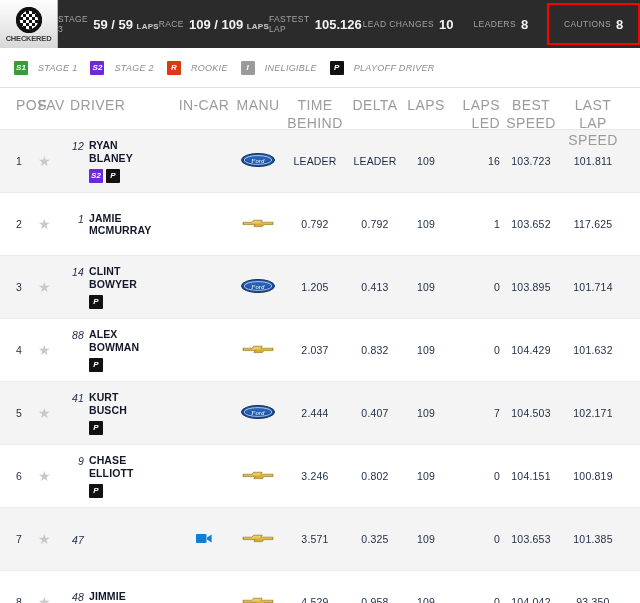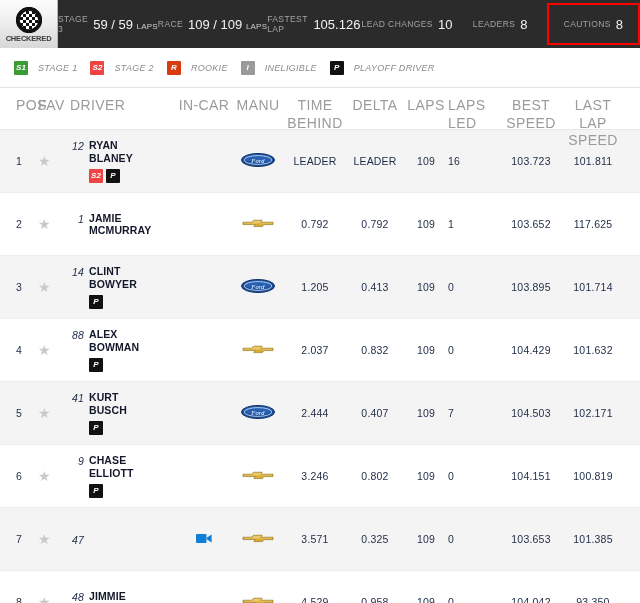--- a/index.html
+++ b/index.html
@@ -54,21 +54,21 @@
   .stat .s-label {
     font-size: 8.5px;
     color: #a3a3a3;
     letter-spacing: 0.4px;
     font-weight: normal;
     text-transform: uppercase;
   }
   .stat .s-value {
     font-size: 13px;
     color: #f2f2f2;
-    font-weight: normal;
+    font-weight: bold;
     white-space: nowrap;
   }
   .stat .s-value .laps-suffix {
     font-size: 8px;
     color: #cccccc;
     letter-spacing: 0.2px;
   }
   .stat.highlighted {
     outline: 2px solid #ff0000;
     outline-offset: -2px;
@@ -118,21 +118,21 @@
     justify-content: center;
     width: 14px; height: 14px;
     font-size: 8px;
     font-weight: bold;
     font-style: italic;
     color: #ffffff;
     border-radius: 1px;
     line-height: 1;
   }
   .badge.s1 { background: #3a9c35; }
-  .badge.s2 { background: #ef4444; }
+  .badge.s2 { background: #6d28d9; }
   .badge.r  { background: #d93b11; }
   .badge.i  { background: #9a9a9a; }
   .badge.p  { background: #111111; }
 
   
   .thead {
     height: 42px;
     background: #ffffff;
     border-bottom: 1px solid #e8e8e8;
     display: flex;
@@ -149,21 +149,21 @@
 
   
   .c-pos    { width: 32px; flex: 0 0 32px; text-align: left;   padding-left: 16px; }
   .c-fav    { width: 34px; flex: 0 0 34px; text-align: left;   padding-left: 6px; }
   .c-driver { width: 110px; flex: 0 0 110px; text-align: left; padding-left: 4px; }
   .c-incar  { width: 56px; flex: 0 0 56px;  text-align: center; }
   .c-manu   { width: 52px; flex: 0 0 52px;  text-align: center; }
   .c-time   { width: 62px; flex: 0 0 62px;  text-align: center; }
   .c-delta  { width: 58px; flex: 0 0 58px;  text-align: center; }
   .c-laps   { width: 44px; flex: 0 0 44px;  text-align: center; }
-  .c-lapsled{ width: 52px; flex: 0 0 52px;  text-align: left; }
+  .c-lapsled{ width: 52px; flex: 0 0 52px;  text-align: right; }
   .c-best   { width: 62px; flex: 0 0 62px;  text-align: center; }
   .c-last   { width: 62px; flex: 0 0 62px;  text-align: center; }
 
   
   .rows { background: #ffffff; }
   .row {
     height: 63px;
     display: flex;
     align-items: center;
     border-bottom: 1px solid #ececec;

